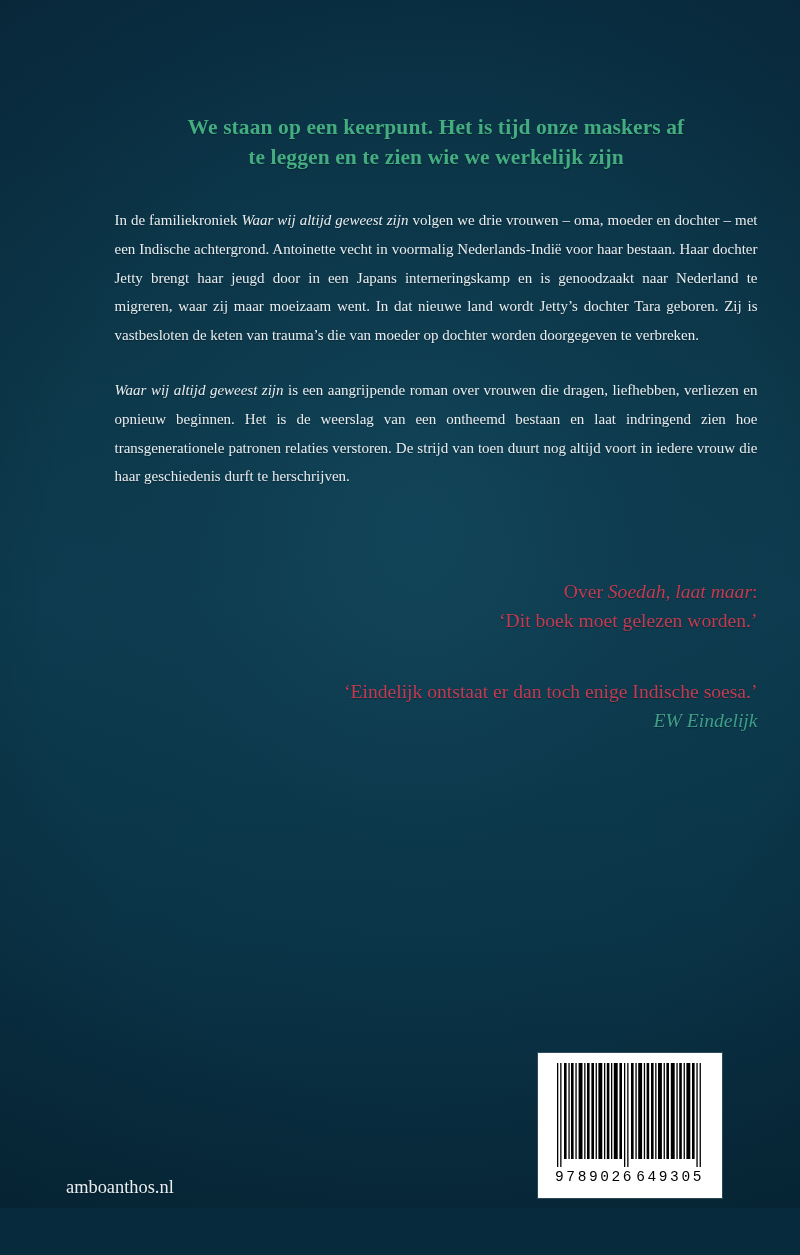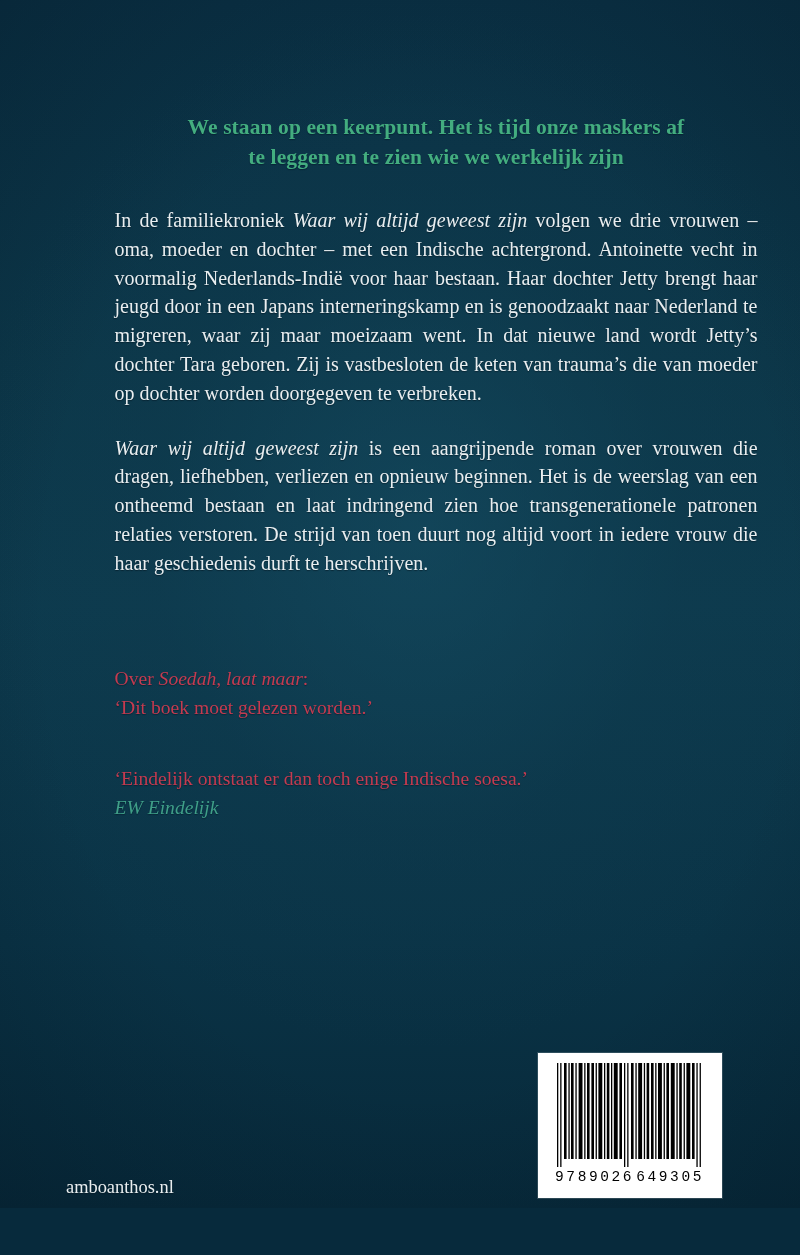--- a/index.html
+++ b/index.html
@@ -46,33 +46,33 @@
     letter-spacing: 0.1px;
     margin: 0 0 34px 0;
     padding: 0 6px;
     text-shadow: 0 1px 1px rgba(2,18,28,0.45);
   }
   .headline .hl-line { display: block; }
 
   
   .body-copy p {
     color: #e9eef0;
-    font-size: 20px;
+    font-size: 15px;
     line-height: 28.8px;
     text-align: justify;
     margin: 0 0 26px 0;
     text-shadow: 0 1px 1px rgba(2,18,28,0.5);
   }
   .body-copy p:last-child { margin-bottom: 8px; }
   .body-copy em, .body-copy i { font-style: italic; }
 
   
   .reviews {
     margin-top: 86px;
-    text-align: left;
+    text-align: right;
   }
   .review-block { margin-bottom: 42px; }
   .review-block:last-child { margin-bottom: 12px; }
   .review-quote {
     color: #c43b50;
     font-size: 19.6px;
     line-height: 29px;
     text-shadow: 0 1px 1px rgba(2,18,28,0.45);
   }
   .review-quote .q-line { display: block; }

